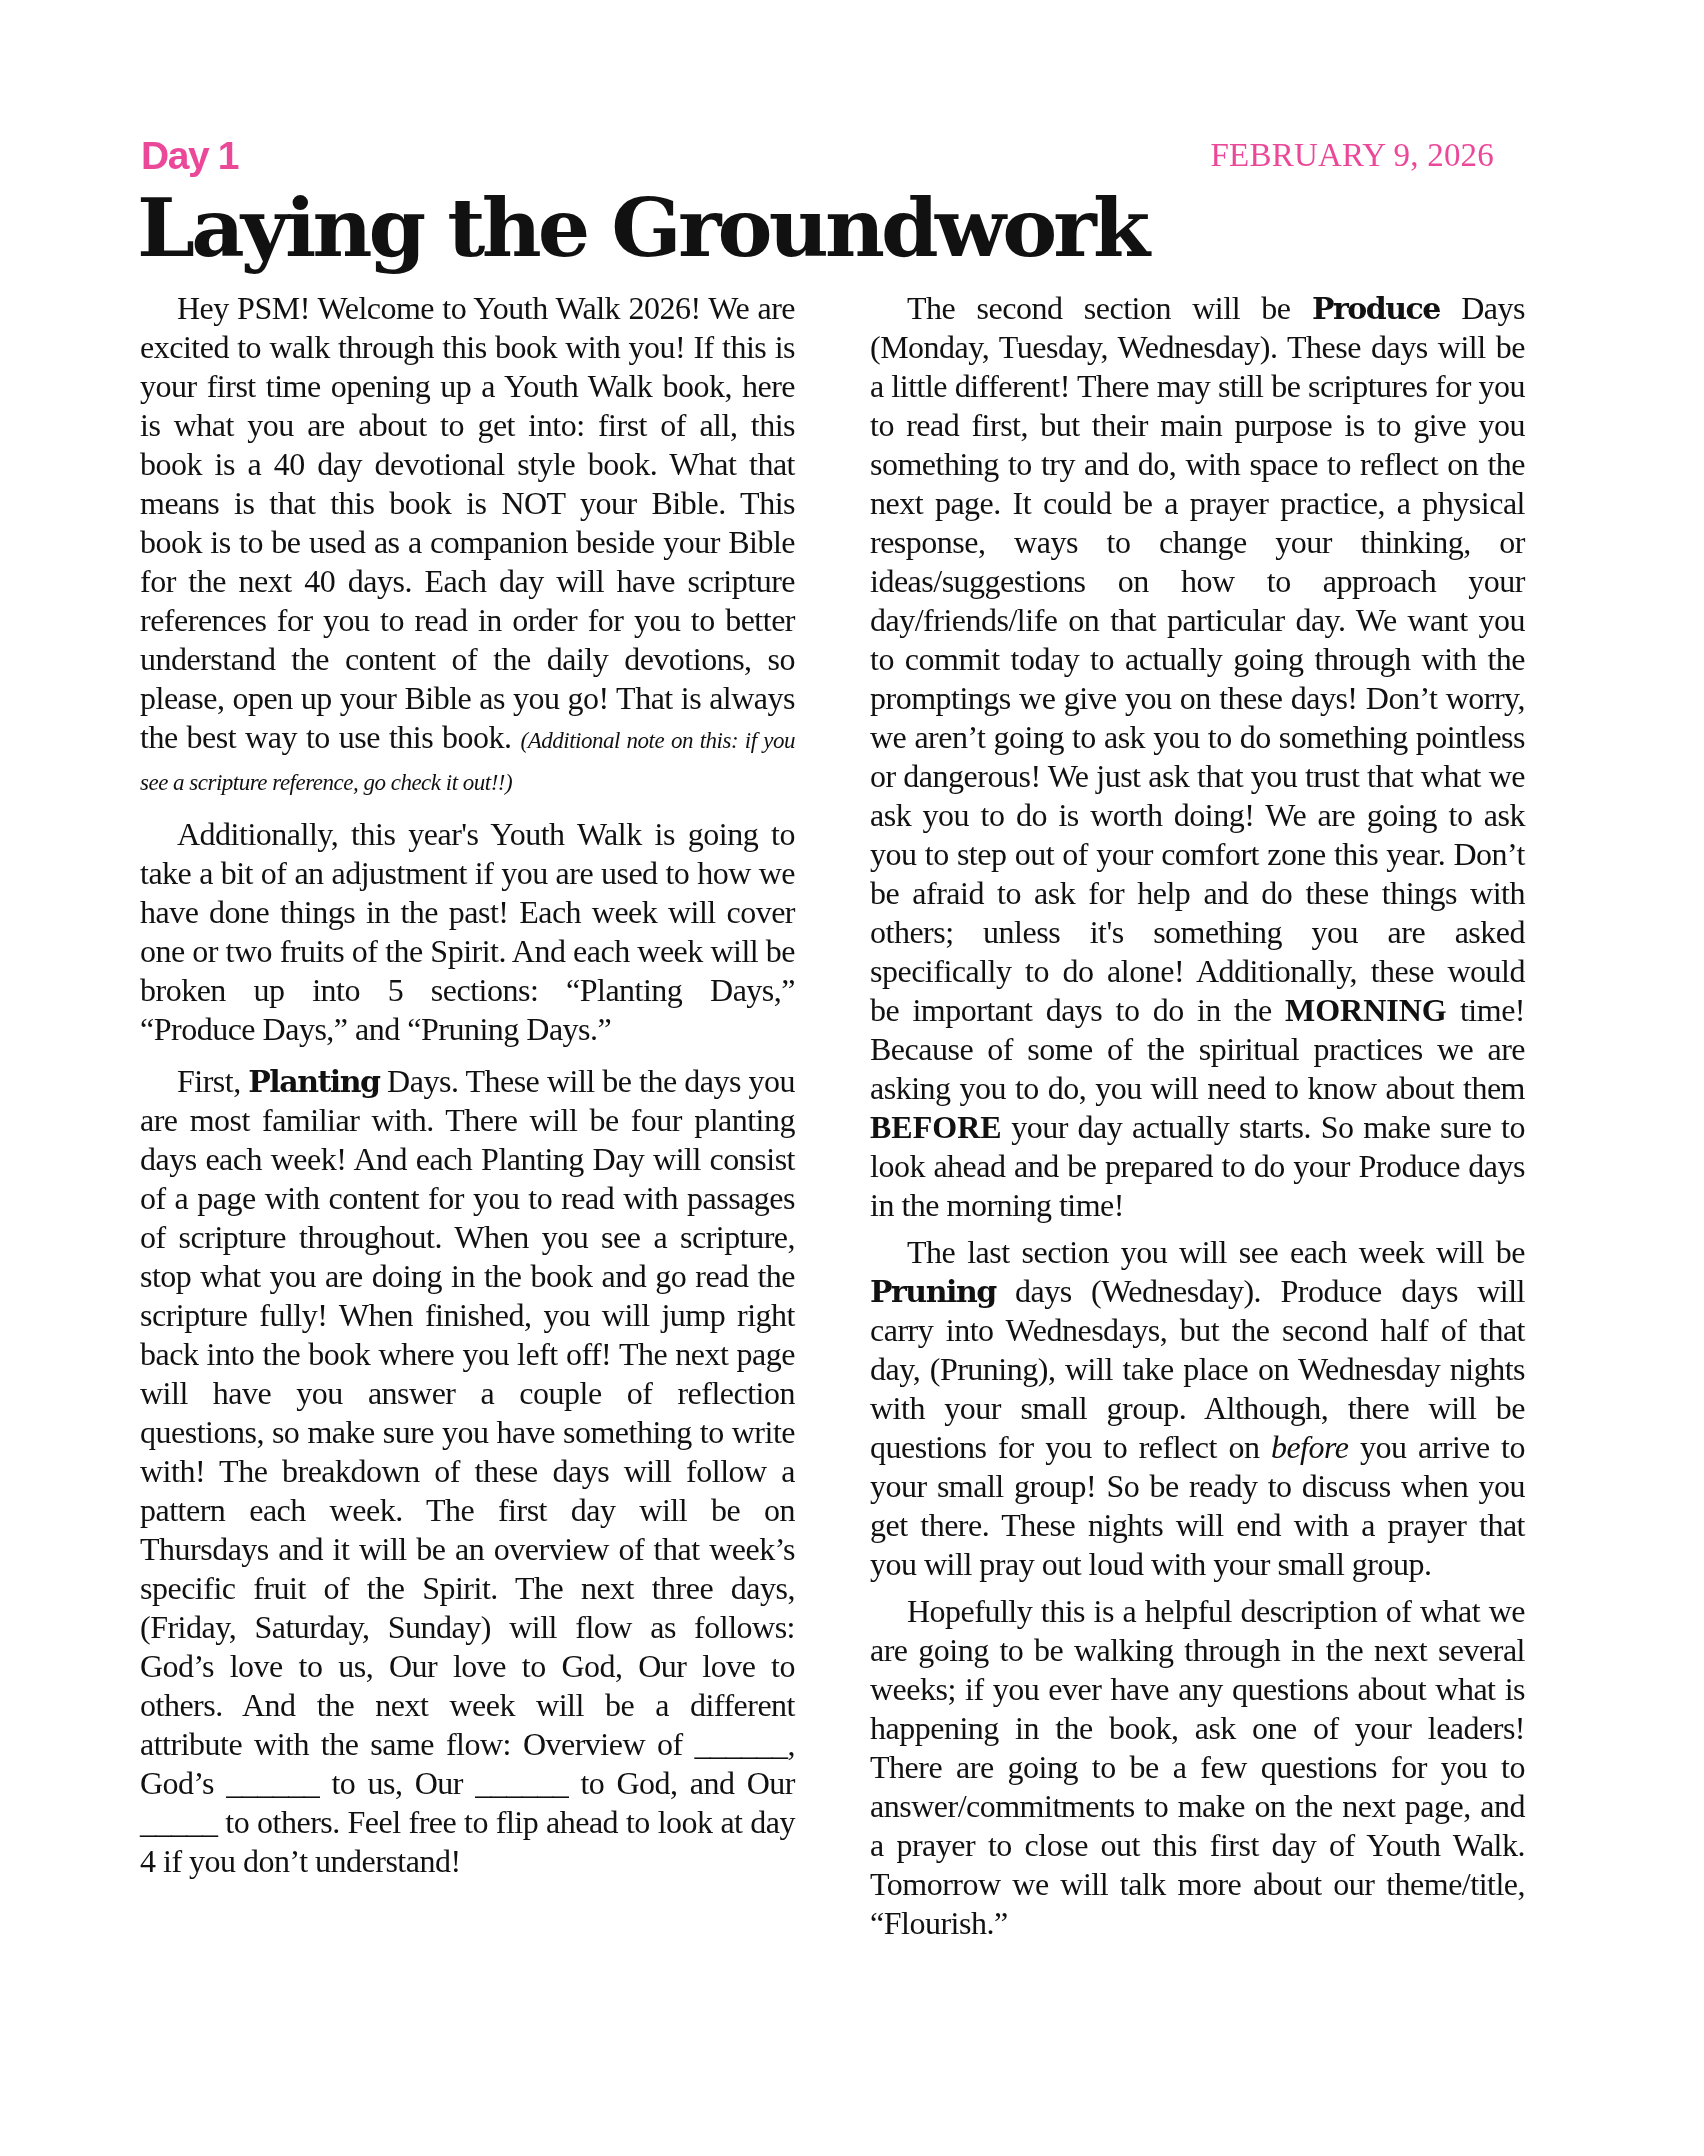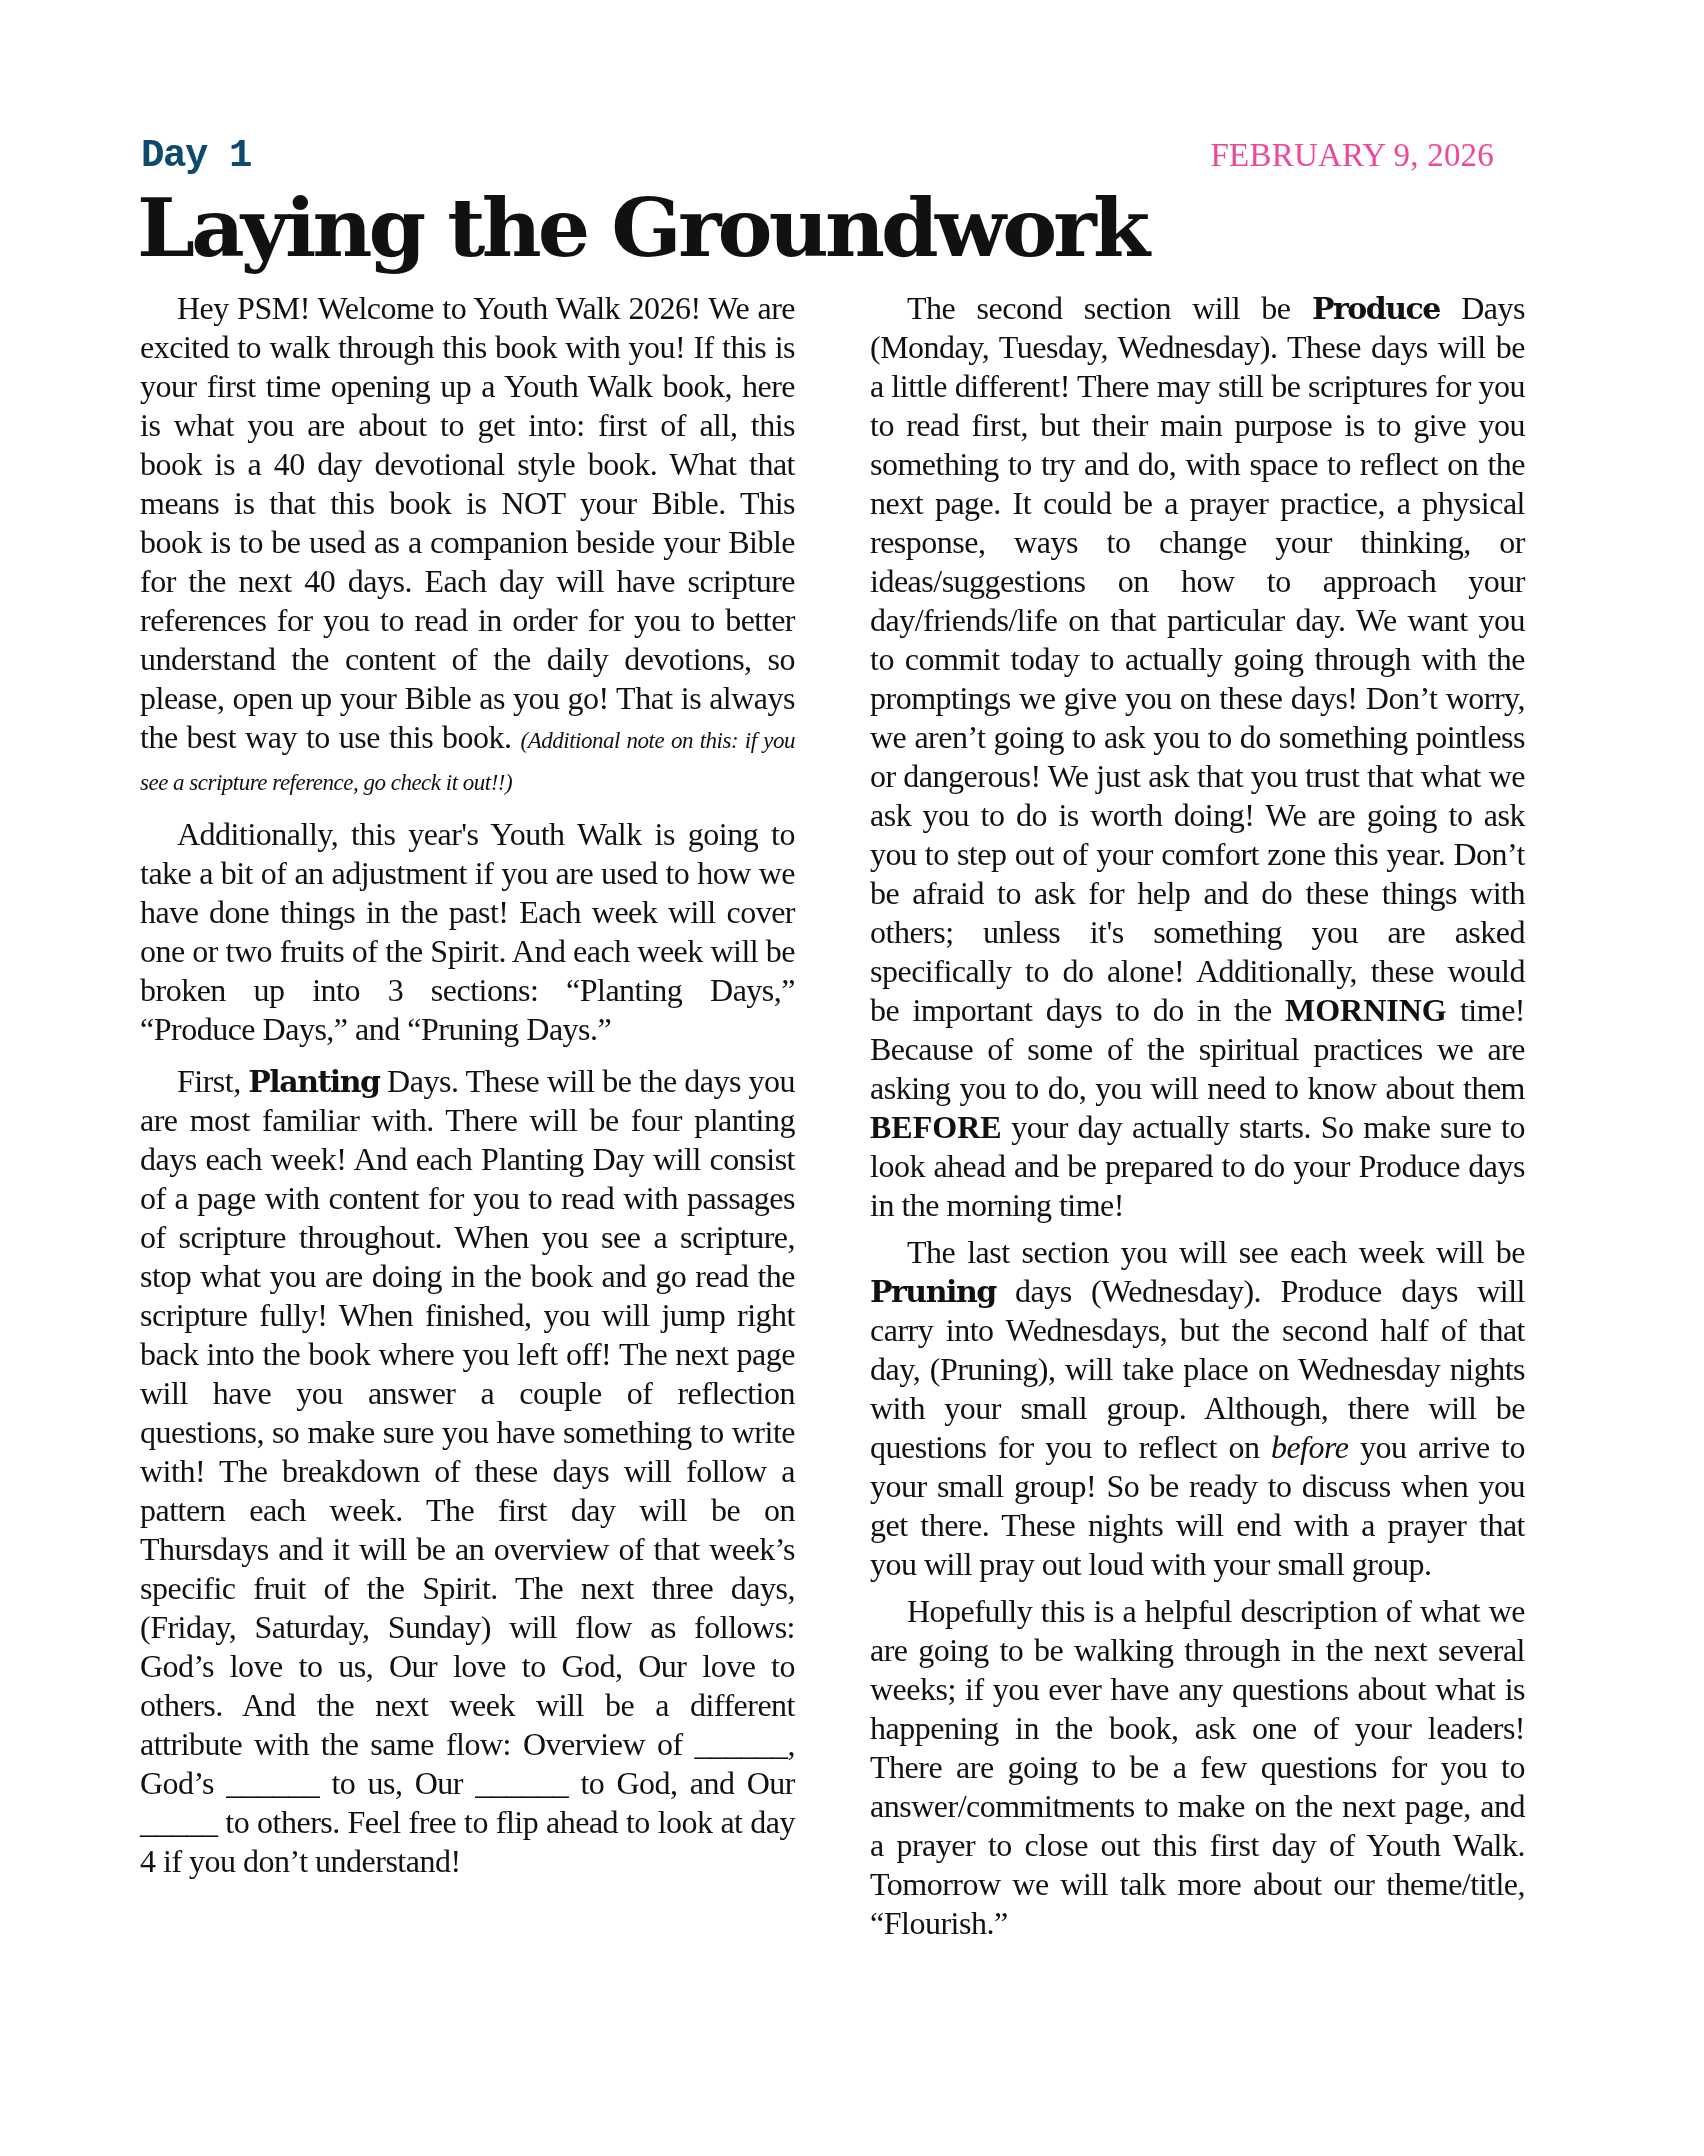--- a/index.html
+++ b/index.html
@@ -1,23 +1,23 @@
 <!DOCTYPE html>
 <html style="font-size:15px"><head>
 <meta charset="utf-8">
 <style>
   html, body { margin: 0; padding: 0; background: #ffffff; }
   body { width: 1705px; height: 2157px; position: relative; overflow: hidden; color: #111111; }
   .page { position: absolute; left: 0; top: 0; width: 1705px; height: 2157px; background: #ffffff; }
 
   .day-label {
     position: absolute; left: 141px; top: 130px;
-    font-family: Liberation Mono, monospace; font-weight: bold;
+    font-family: Liberation Sans, sans-serif; font-weight: bold;
     font-size: 39px; line-height: 52px; letter-spacing: -1.4px;
-    color: #0c4a6e;
+    color: #ec4899;
   }
   .date-label {
     position: absolute; right: 211px; top: 135px;
     font-family: "Liberation Serif", serif;
     font-size: 33px; line-height: 41px; letter-spacing: 0.2px;
     color: #ec4899;
   }
   .title {
     position: absolute; left: 137px; top: 182px;
     font-family: "DejaVu Serif", serif; font-weight: bold;
@@ -47,21 +47,21 @@
 <body>
 
 <div class="page">
 
   <div class="day-label">Day 1</div>
   <div class="date-label">FEBRUARY 9, 2026</div>
   <h1 class="title" style="margin: 0px; transform: scaleX(1.031);">Laying the Groundwork</h1>
 
   <div class="col col-left">
     <p><span>Hey PSM! Welcome to Youth Walk 2026! We are excited to walk through this book with you! If this is your first time opening up a Youth Walk book, here is what you are about to get into: first of all, this book is a 40 day devotional style book. What that means is that this book is NOT your Bible. This book is to be used as a companion beside your Bible for the next 40 days. Each day will have scripture references for you to read in order for you to better understand the content of the daily devotions, so please, open up your Bible as you go! That is always the best way to use this book. </span><span class="small-it">(Additional note on this: if you see a scripture reference, go check it out!!)</span></p>
-    <p><span>Additionally, this year's Youth Walk is going to take a bit of an adjustment if you are used to how we have done things in the past! Each week will cover one or two fruits of the Spirit. And each week will be broken up into 3 sections: “Planting Days,” “Produce Days,” and “Pruning Days.”</span></p>
+    <p><span>Additionally, this year's Youth Walk is going to take a bit of an adjustment if you are used to how we have done things in the past! Each week will cover one or two fruits of the Spirit. And each week will be broken up into 5 sections: “Planting Days,” “Produce Days,” and “Pruning Days.”</span></p>
     <p><span>First, </span><span class="b-display">Planting</span><span> Days. These will be the days you are most familiar with. There will be four planting days each week! And each Planting Day will consist of a page with content for you to read with passages of scripture throughout. When you see a scripture, stop what you are doing in the book and go read the scripture fully! When finished, you will jump right back into the book where you left off! The next page will have you answer a couple of reflection questions, so make sure you have something to write with! The breakdown of these days will follow a pattern each week. The first day will be on Thursdays and it will be an overview of that week’s specific fruit of the Spirit. The next three days, (Friday, Saturday, Sunday) will flow as follows: God’s love to us, Our love to God, Our love to others. And the next week will be a different attribute with the same flow: Overview of ______, God’s ______ to us, Our ______ to God, and Our _____ to others. Feel free to flip ahead to look at day 4 if you don’t understand!</span></p>
   </div>
 
   <div class="col col-right">
     <p><span>The second section will be </span><span class="b-display">Produce</span><span> Days (Monday, Tuesday, Wednesday). These days will be a little different! There may still be scriptures for you to read first, but their main purpose is to give you something to try and do, with space to reflect on the next page. It could be a prayer practice, a physical response, ways to change your thinking, or ideas/suggestions on how to approach your day/friends/life on that particular day. We want you to commit today to actually going through with the promptings we give you on these days! Don’t worry, we aren’t going to ask you to do something pointless or dangerous! We just ask that you trust that what we ask you to do is worth doing! We are going to ask you to step out of your comfort zone this year. Don’t be afraid to ask for help and do these things with others; unless it's something you are asked specifically to do alone! Additionally, these would be important days to do in the </span><span class="b-caps">MORNING</span><span> time! Because of some of the spiritual practices we are asking you to do, you will need to know about them </span><span class="b-caps">BEFORE</span><span> your day actually starts. So make sure to look ahead and be prepared to do your Produce days in the morning time!</span></p>
     <p><span>The last section you will see each week will be </span><span class="b-display">Pruning</span><span> days (Wednesday). Produce days will carry into Wednesdays, but the second half of that day, (Pruning), will take place on Wednesday nights with your small group. Although, there will be questions for you to reflect on </span><span class="it">before</span><span> you arrive to your small group! So be ready to discuss when you get there. These nights will end with a prayer that you will pray out loud with your small group.</span></p>
     <p><span>Hopefully this is a helpful description of what we are going to be walking through in the next several weeks; if you ever have any questions about what is happening in the book, ask one of your leaders! There are going to be a few questions for you to answer/commitments to make on the next page, and a prayer to close out this first day of Youth Walk. Tomorrow we will talk more about our theme/title, “Flourish.”</span></p>
   </div>
 
 </div>

